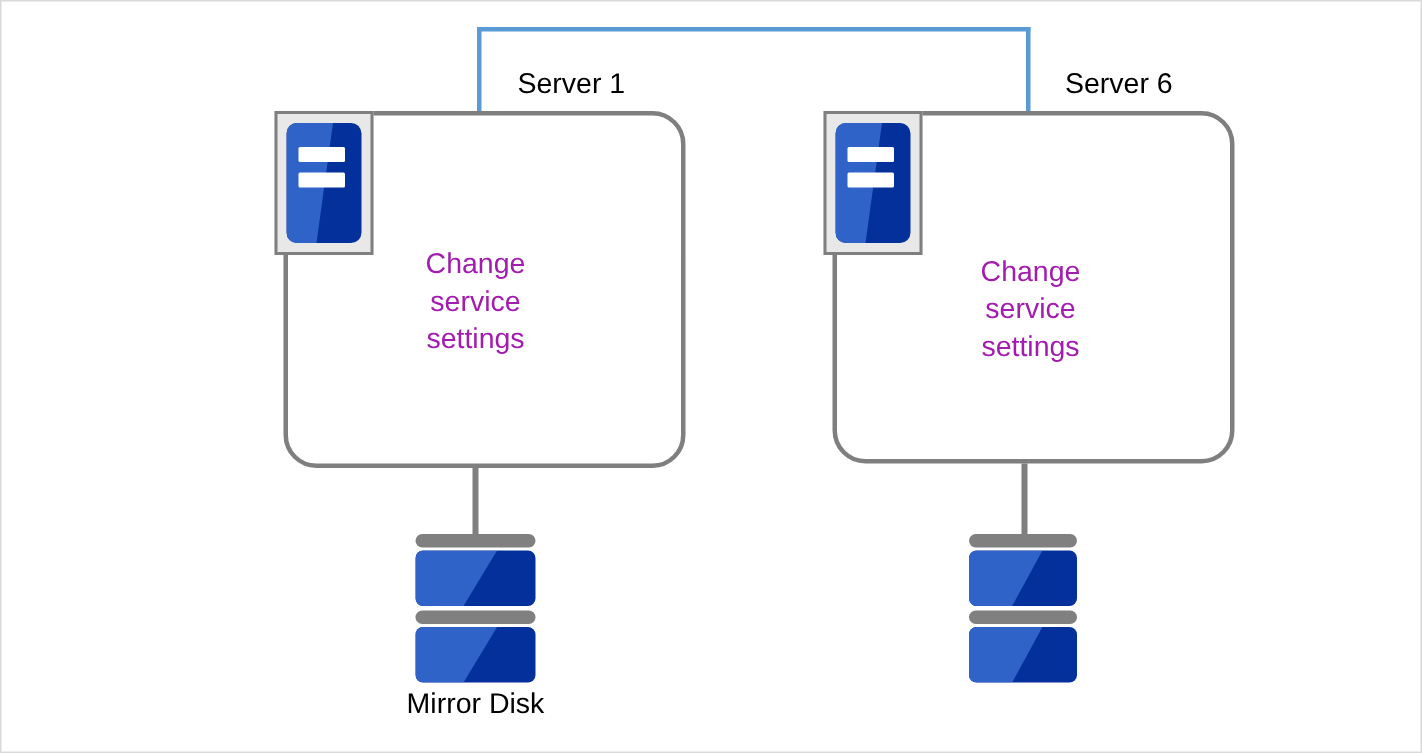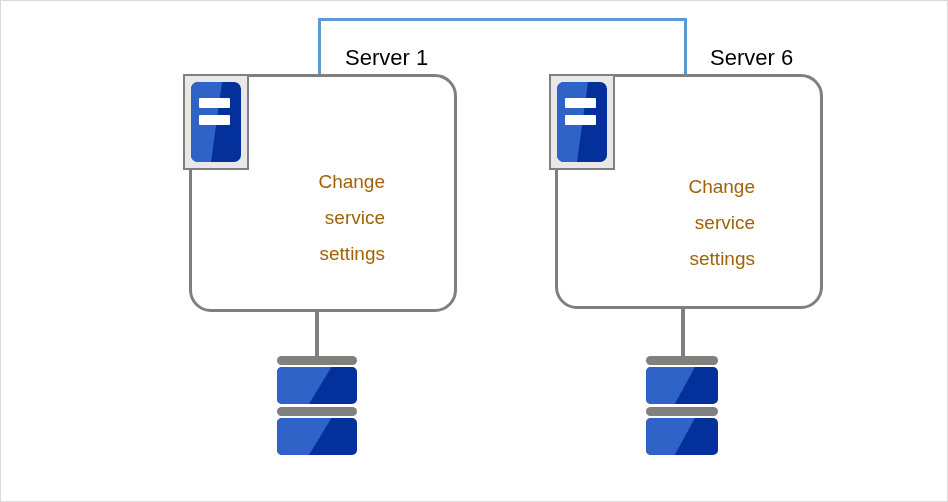--- a/index.html
+++ b/index.html
@@ -28,40 +28,40 @@
     border-top: 3px solid #5b9bd5;
     border-left: 3px solid #5b9bd5;
     border-right: 3px solid #5b9bd5;
     border-bottom: none;
     background: transparent;
   }
 
   
   .server-label {
     position: absolute;
-    font-size: 22px;
+    font-size: 19px;
     color: #000000;
     white-space: nowrap;
     line-height: 1;
   }
 
   
   .server-box {
     position: absolute;
     box-sizing: border-box;
     border: 3px solid #7f7f7f;
     border-radius: 22px;
     background: #ffffff;
   }
   .server-text {
     position: absolute;
-    text-align: right;
+    text-align: center;
     font-size: 19px;
-    line-height: 36px;
-    color: #a16207;
+    line-height: 25px;
+    color: #a21caf;
     white-space: pre-line;
   }
 
   
   .srv-icon {
     position: absolute;
     box-sizing: border-box;
     background: #e8e8e8;
     border: 2px solid #7f7f7f;
     padding: 6px;
@@ -157,20 +157,21 @@
 
   <div class="connector" style="left:314px; top:311px; width:4px; height:47px;"></div>
 
   <div class="disk" style="left:276px; top:355px; width:80px; height:99px;">
     <div class="sep" style="top:0px;  height:9px;"></div>
     <div class="platter" style="top:11px; height:37px;"></div>
     <div class="sep" style="top:51px; height:9px;"></div>
     <div class="platter" style="top:62px; height:37px;"></div>
   </div>
 
+  <div class="disk-label" style="left:236px; top:459px; width:160px;">Mirror Disk</div>
 
   <div class="server-label" style="left:709px; top:46px;">Server 6</div>
 
   <div class="server-box" style="left:554px; top:73px; width:268px; height:235px;"></div>
 
   <div class="srv-icon" style="left:548px; top:73px; width:66px; height:96px;">
     <div class="glyph">
       <div class="bar b1"></div>
       <div class="bar b2"></div>
     </div>

